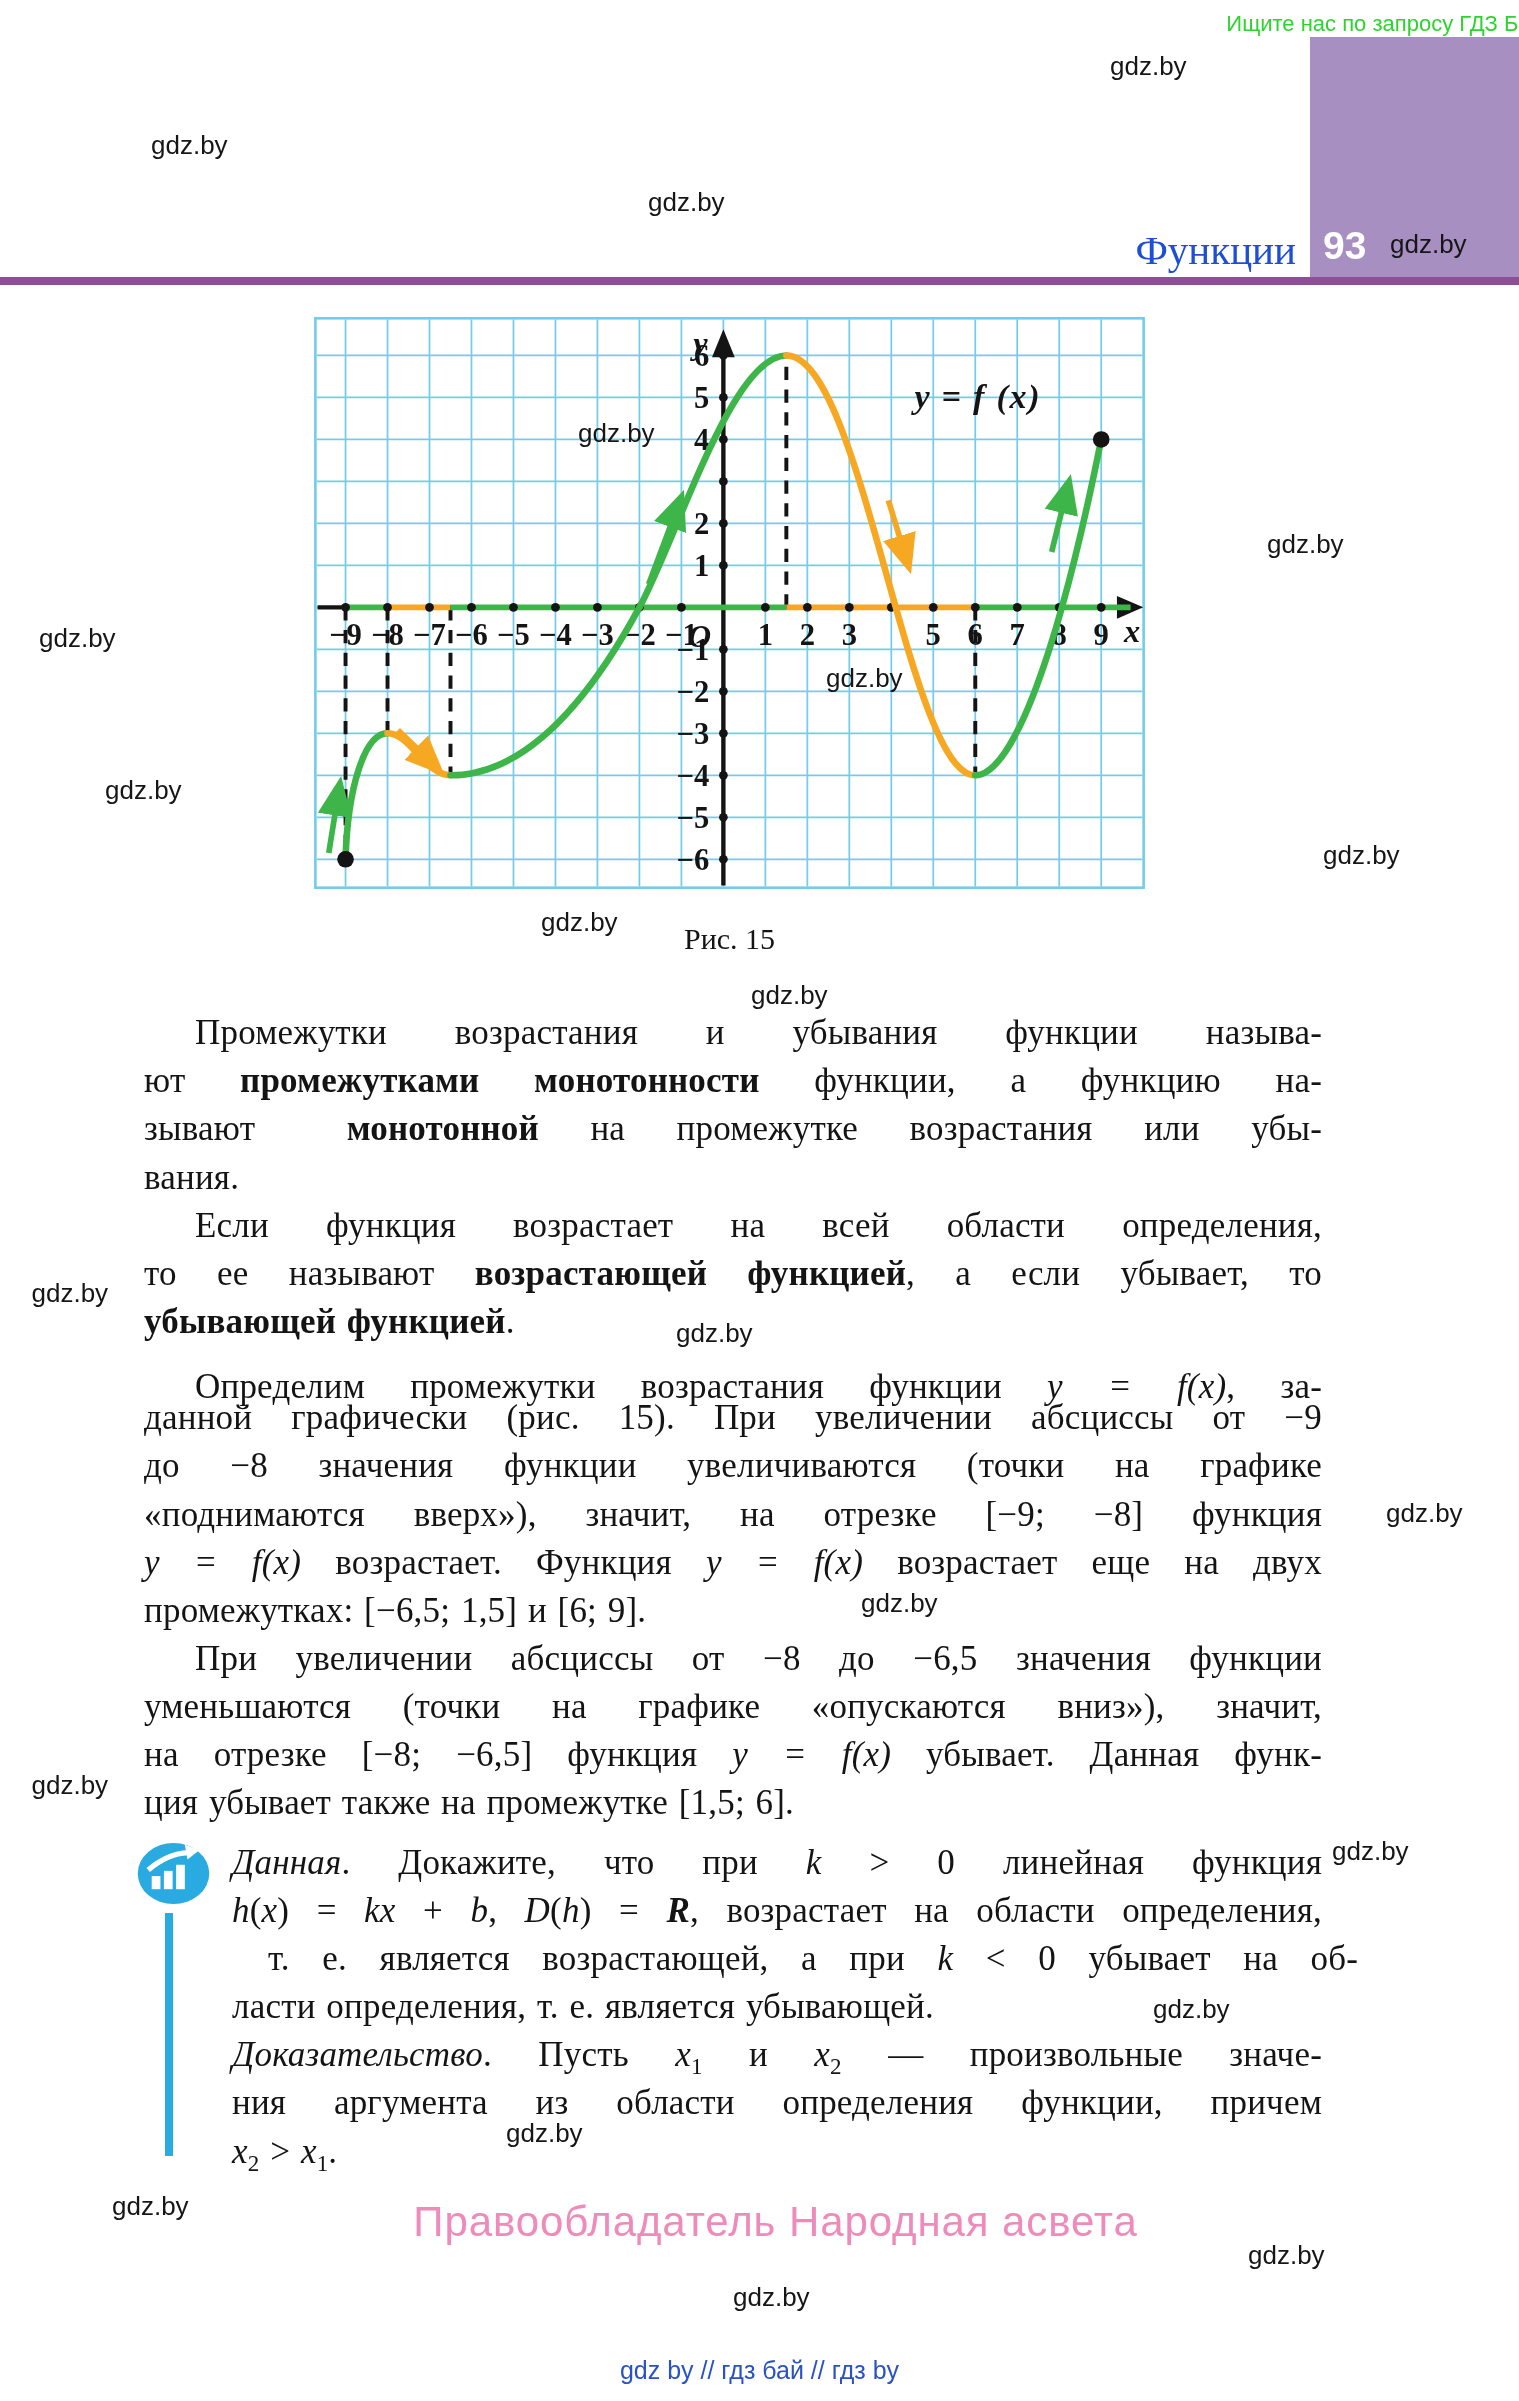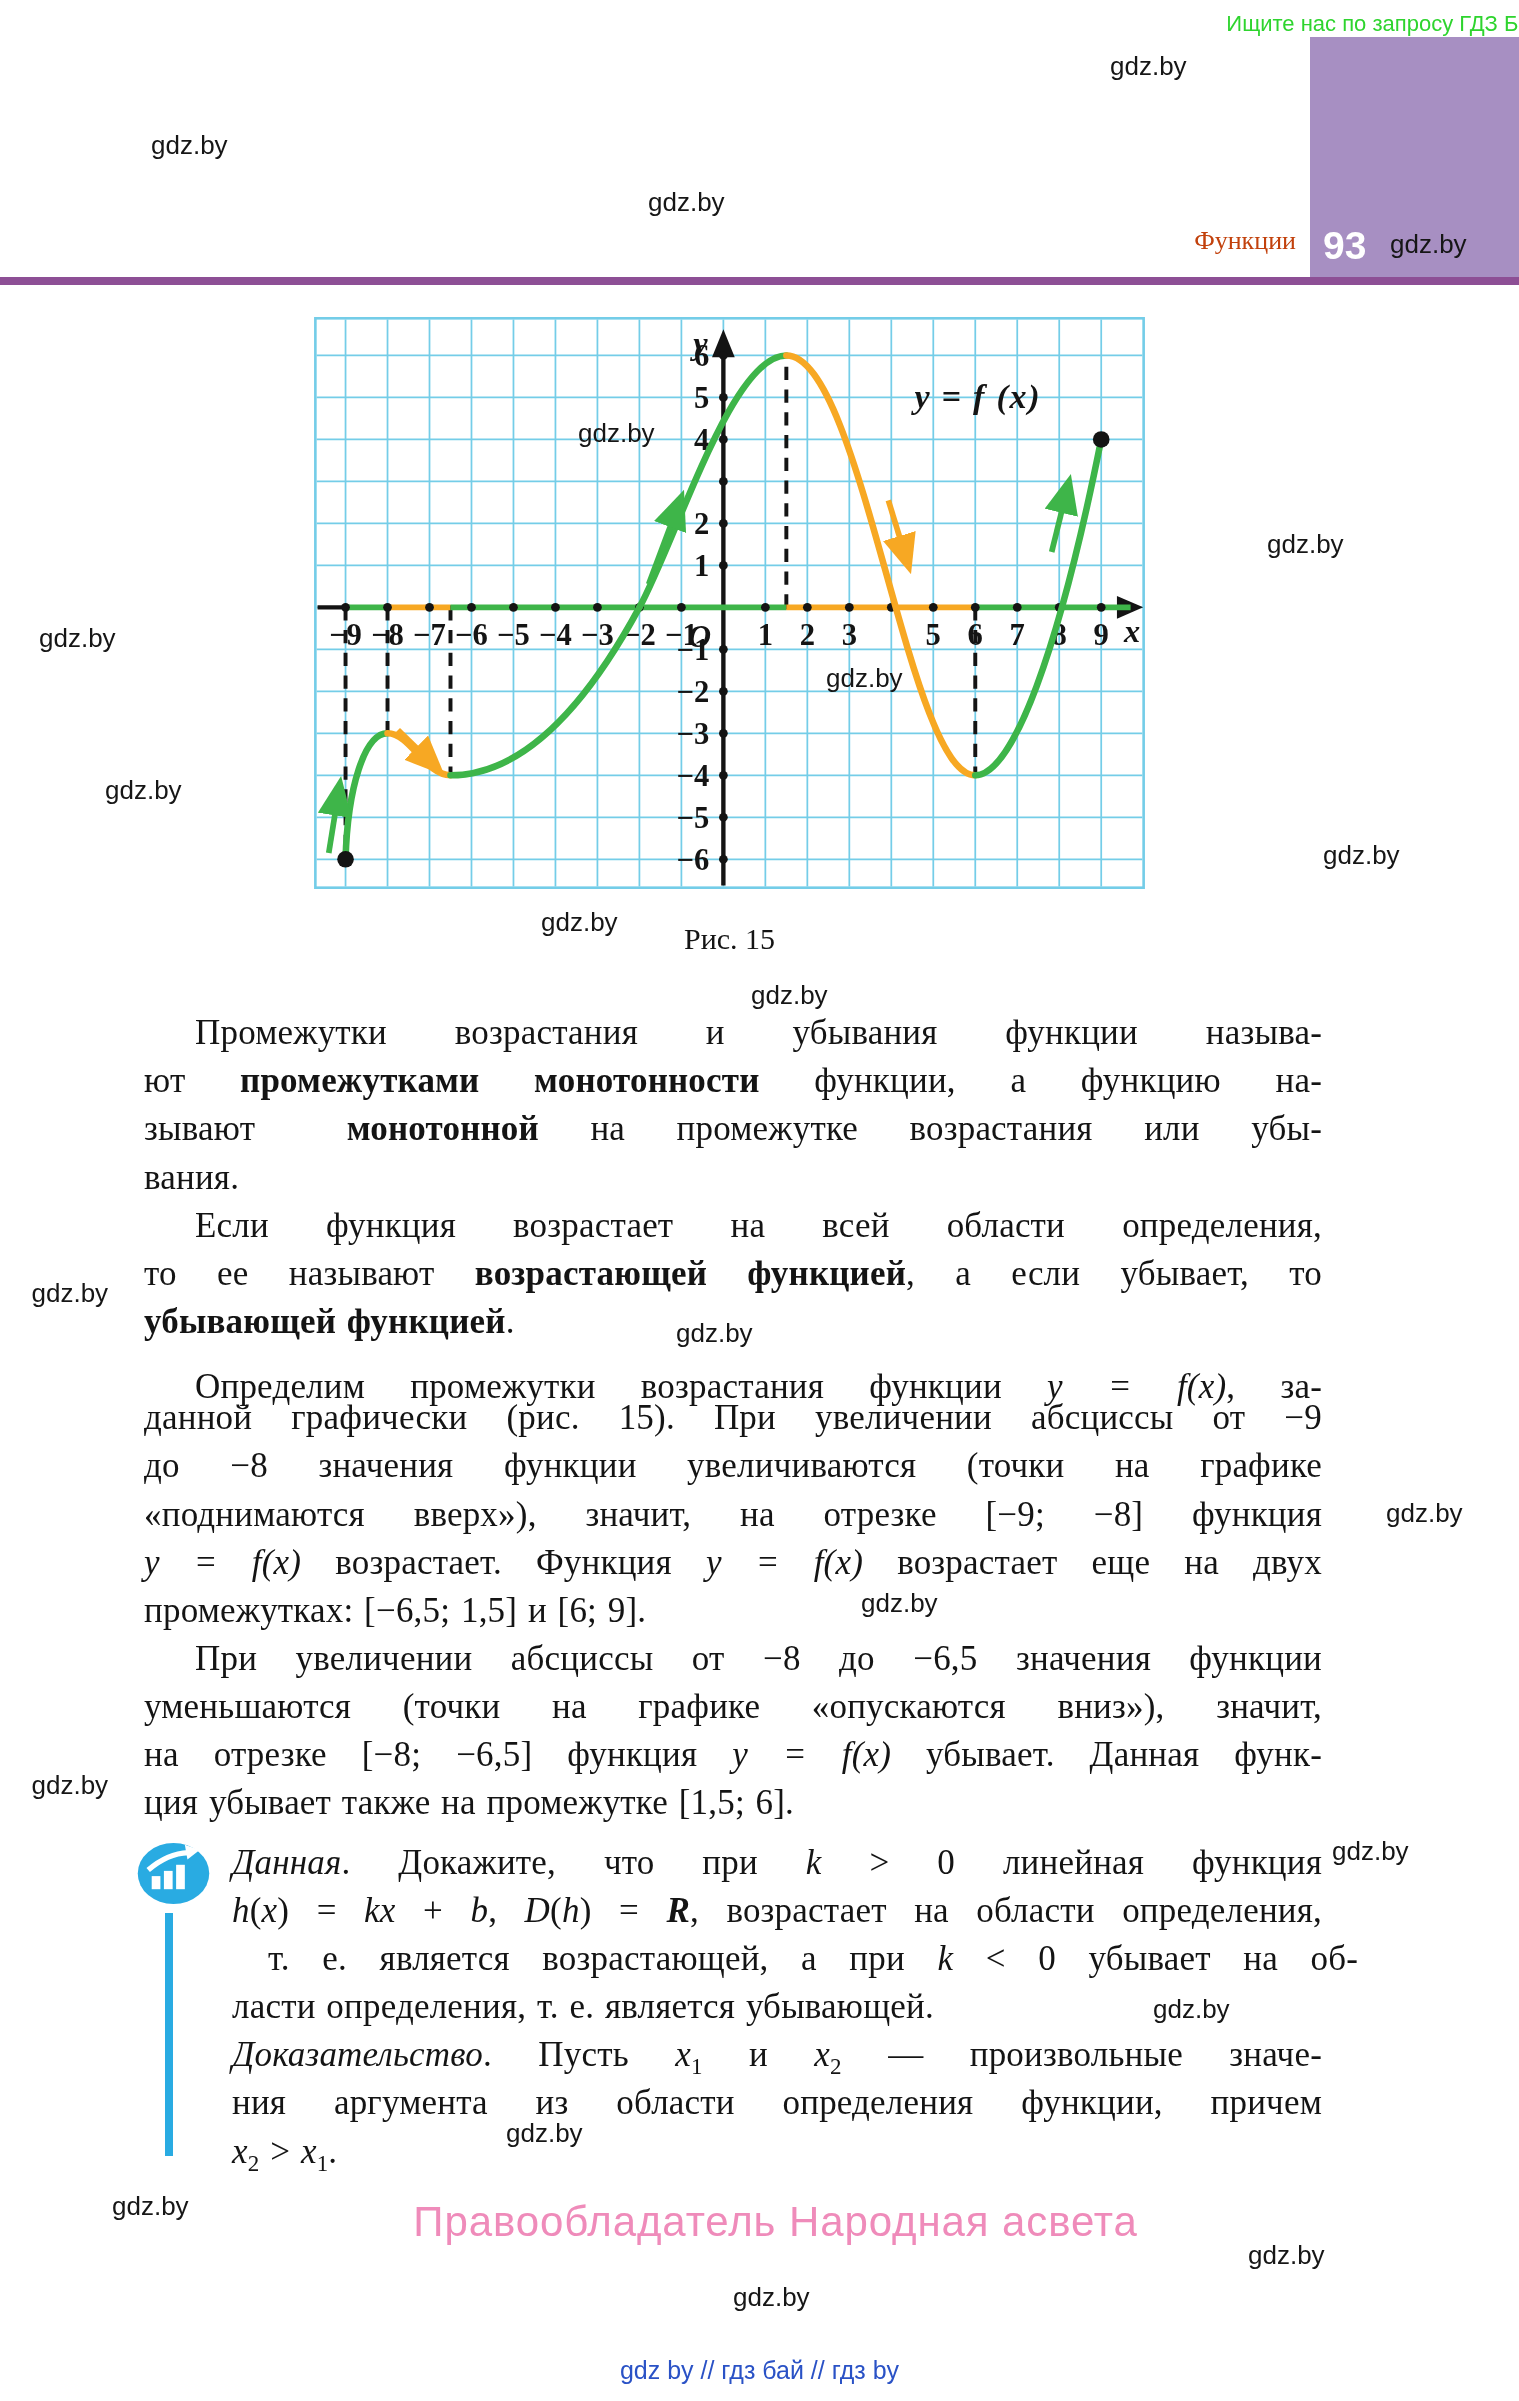--- a/index.html
+++ b/index.html
@@ -3,21 +3,21 @@
 <meta charset="utf-8">
 <style>
   html,body{margin:0;padding:0;background:#e8e8e8;}
   .page{position:relative;width:1519px;height:2401px;background:#ffffff;overflow:hidden;
         font-family:"Liberation Serif",serif;color:#141414;}
   .promo{position:absolute;top:10.5px;left:0;width:100%;text-align:right;
          font-family:"Liberation Sans",sans-serif;font-size:22px;padding-left:24px;}
   .wm{position:absolute;font-family:"Liberation Sans",sans-serif;font-size:26px;
       color:#161616;white-space:nowrap;}
   .chapter-title{position:absolute;top:226px;left:788px;width:508px;text-align:right;
-                 font-size:26px;color:#c2410c;}
+                 font-size:41px;color:#1d4ed8;}
   .page-box{position:absolute;left:1310px;top:37px;width:209px;height:241px;}
   .page-num{position:absolute;left:1323px;top:224px;font-family:"Liberation Sans",sans-serif;
             font-weight:bold;font-size:39px;color:#ffffff;}
   .header-rule{position:absolute;left:0;top:277px;width:1519px;height:7.9px;}
   .figure{position:absolute;left:314px;top:317px;width:831px;height:572px;}
   .figcap{position:absolute;left:314px;top:922px;width:831px;text-align:center;font-size:30px;}
   .bline{position:absolute;height:49px;line-height:49px;font-size:35px;letter-spacing:0.2px;
          word-spacing:1.8px;text-align:justify;text-align-last:justify;}
   .bline.last{text-align-last:left;}
   .bline.ind{text-indent:51px;}

